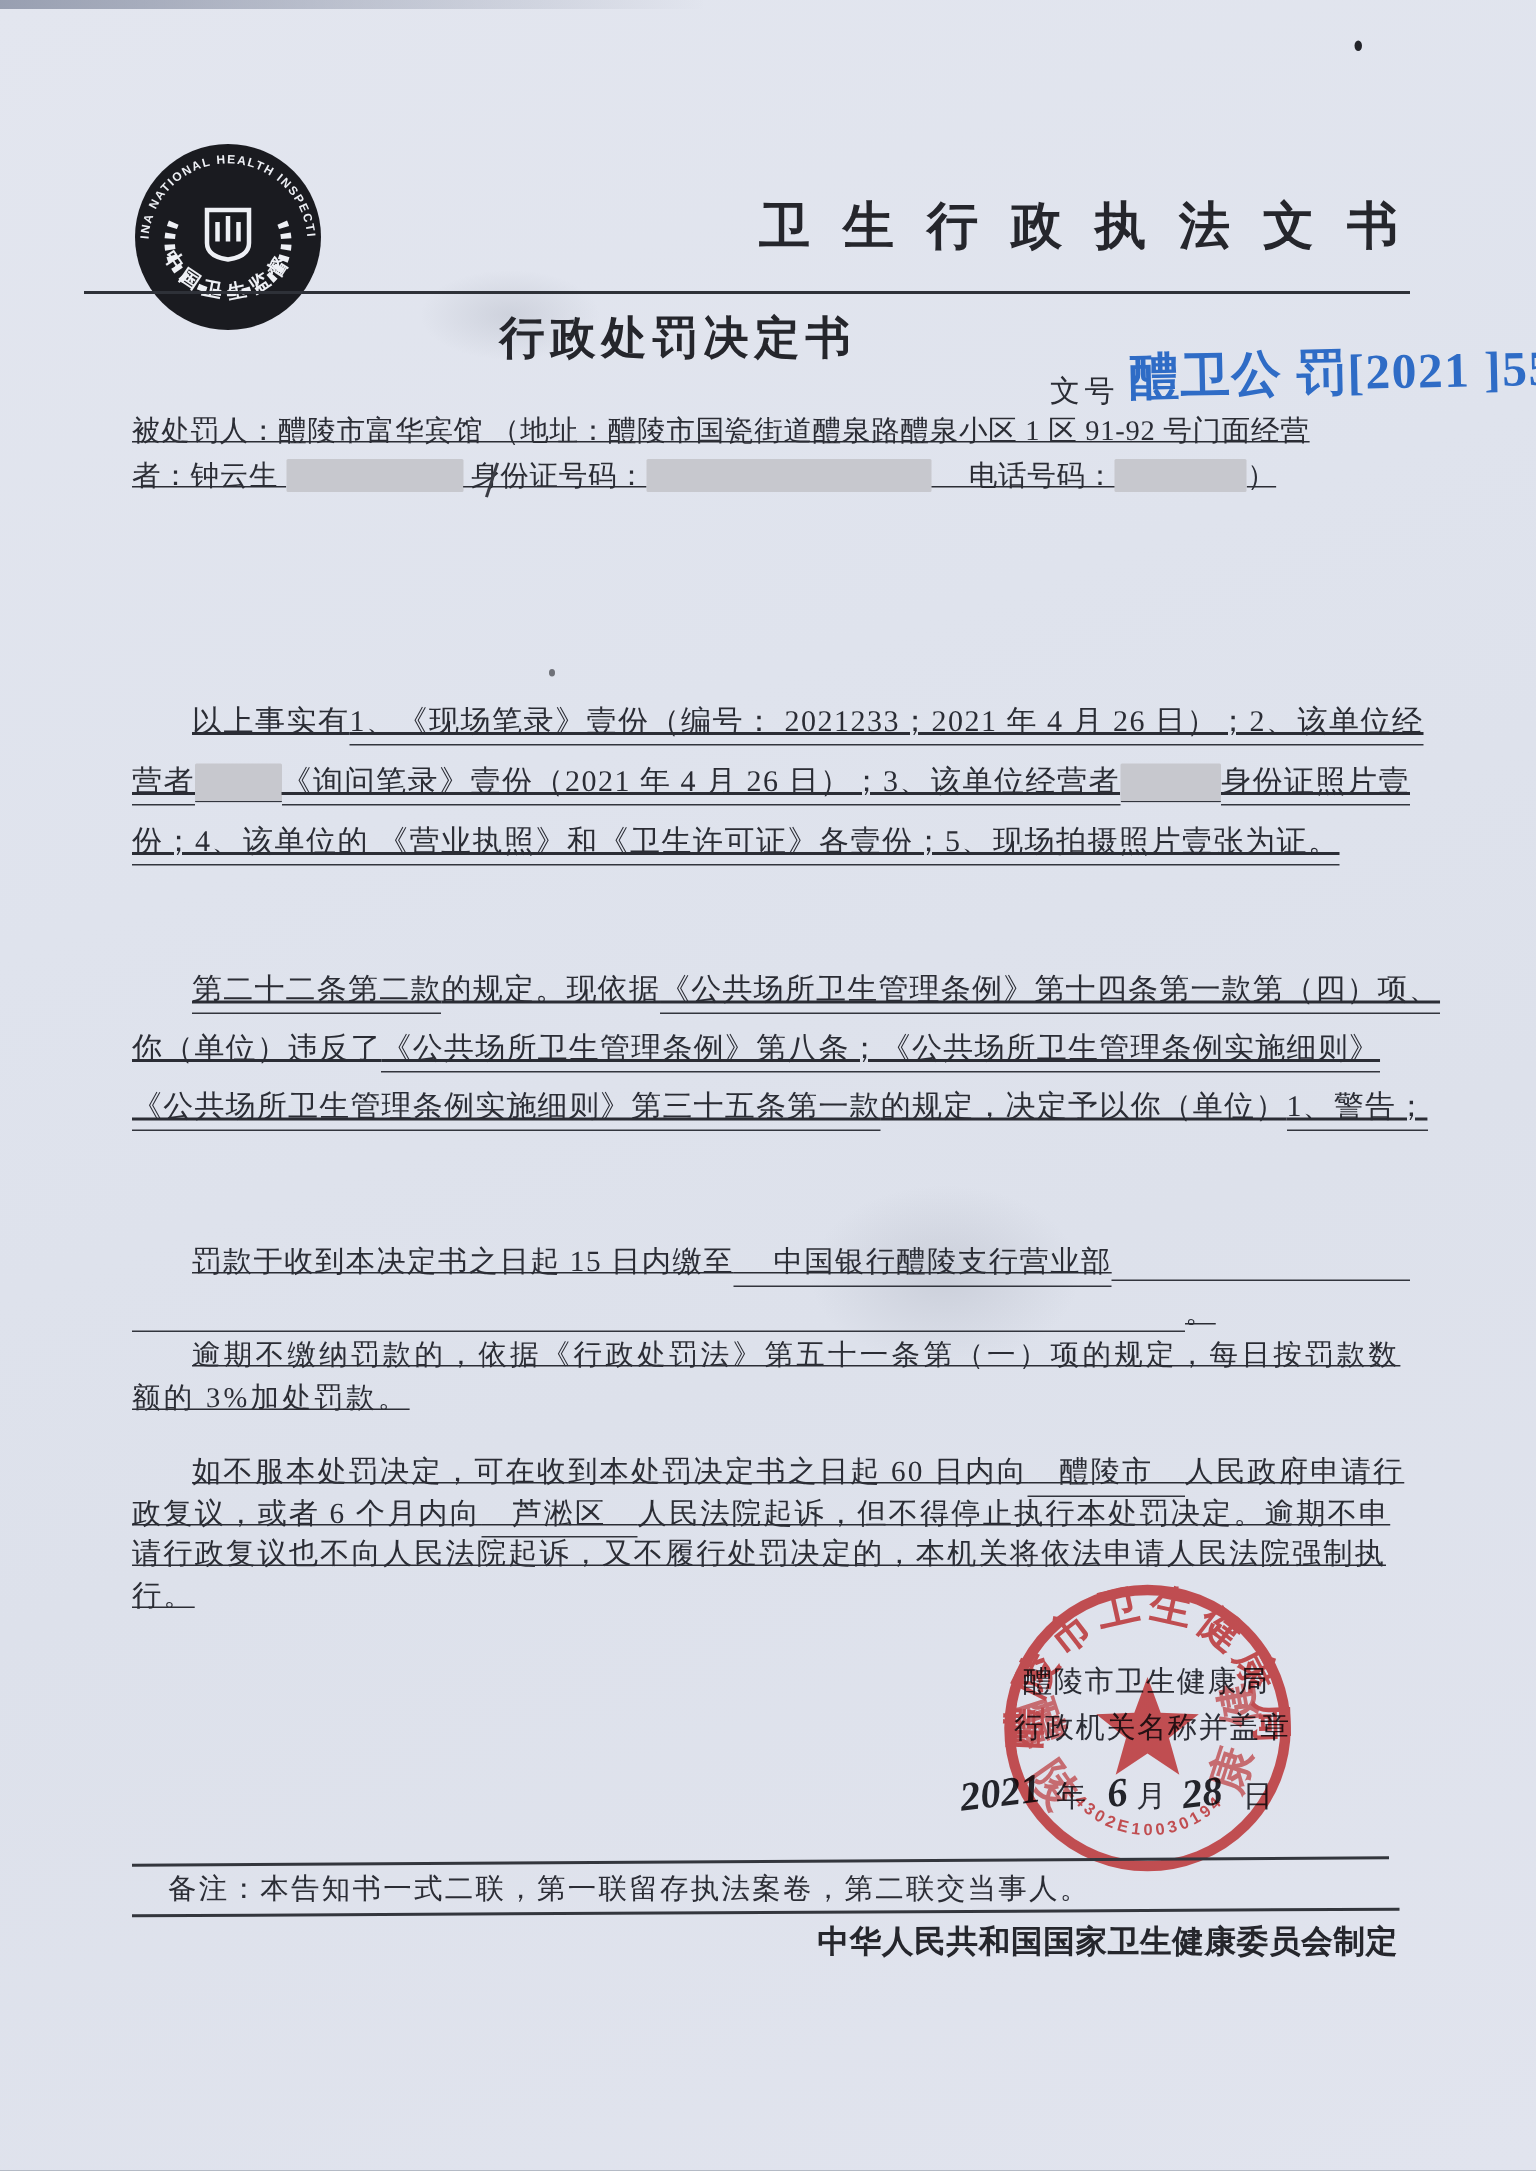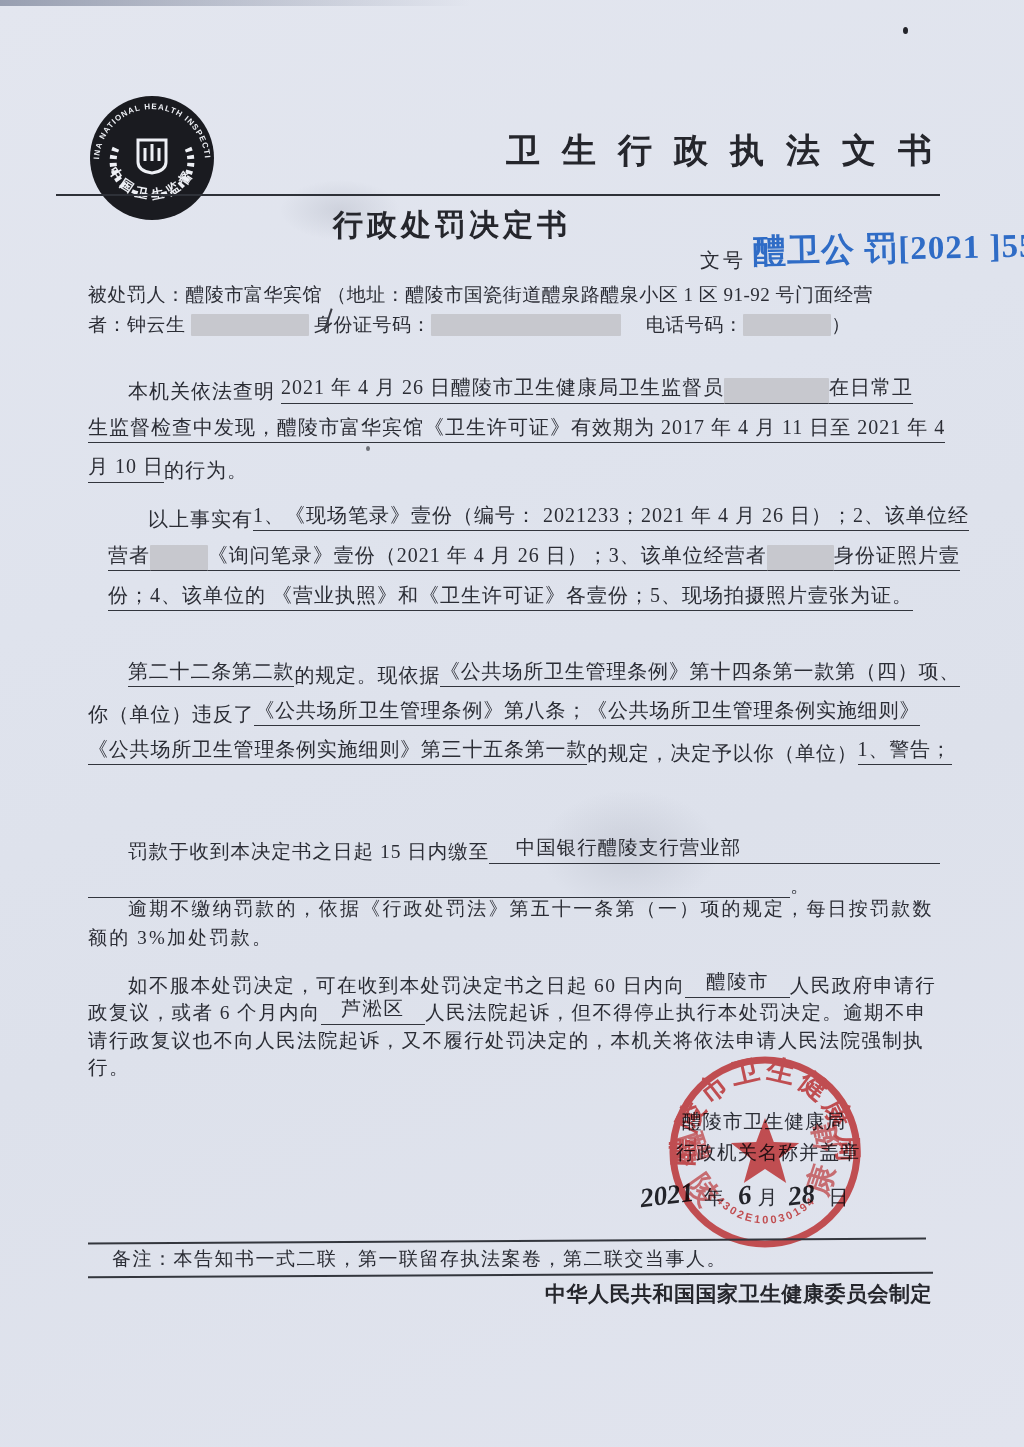--- a/index.html
+++ b/index.html
@@ -18,30 +18,30 @@
     font-family:"Liberation Sans","DejaVu Sans",sans-serif;font-weight:bold;
     font-size:34px;letter-spacing:22px;color:#25262c;white-space:nowrap;}
   .header-rule{position:absolute;left:56px;top:194px;width:884px;height:2px;background:#2e3138;}
   .doc-subtitle{position:absolute;left:333px;top:205px;
     font-family:"Liberation Sans","DejaVu Sans",sans-serif;font-weight:bold;
     font-size:30px;letter-spacing:4px;color:#25262c;white-space:nowrap;}
   .docno-label{position:absolute;left:700px;top:247px;font-size:20px;letter-spacing:3px;}
   .docno-value{position:absolute;left:753px;top:226px;font-size:33px;font-weight:bold;
     color:#2f6cc6;transform:rotate(-1.2deg);white-space:nowrap;letter-spacing:1px;}
   .para{position:absolute;left:88px;width:852px;}
-  .line{display:flex;align-items:flex-end;white-space:pre;}
+  .line{display:flex;align-items:flex-start;white-space:pre;text-decoration:underline;}
   .line>span{line-height:1.22;}
   .para.indent .line:first-child{padding-left:40px;}
   .u{border-bottom:1.7px solid #32353d;padding-bottom:3px;}
   .redact{display:inline-block;background:#c7c8ce;height:22px;border-radius:1px;}
   .blank{display:inline-block;height:20px;}
   .fill{flex:1 1 auto;height:20px;}
   .p1{top:276px;font-size:19px;letter-spacing:.5px;}  .p1 .line{height:30px;}
   .p2{top:364px;font-size:20px;letter-spacing:1px;}   .p2 .line{height:39.5px;}
-  .p3{top:491px;font-size:20px;letter-spacing:1px;margin-left:20px;}   .p3 .line{height:40px;}
+  .p3{top:469px;font-size:20px;letter-spacing:1px;}   .p3 .line{height:40px;}
   .p4{top:648px;font-size:20px;letter-spacing:.8px;}  .p4 .line{height:39px;}
   .p5{top:830px;font-size:19.5px;letter-spacing:1px;} .p5 .line{height:34px;}
   .p6{top:892px;font-size:19px;letter-spacing:2.2px;} .p6 .line{height:28.5px;}
   .p7{top:970px;font-size:19.5px;letter-spacing:1.4px;}.p7 .line{height:27.5px;}
   .signature{position:absolute;left:676px;top:1106px;font-size:19.5px;line-height:31px;
     color:#2b2d35;letter-spacing:1px;}
   .date-row{position:absolute;left:640px;top:1180px;font-size:20px;display:flex;
     align-items:baseline;color:#2b2d35;}
   .hw{display:inline-block;font-style:italic;font-weight:bold;font-size:27px;
     color:#23242a;transform:rotate(-7deg);}
@@ -90,25 +90,20 @@
   <div class="doc-title">卫生行政执法文书</div>
   <div class="header-rule"></div>
   <div class="doc-subtitle">行政处罚决定书</div>
 
   <span class="docno-label">文号</span>
   <span class="docno-value">醴卫公 罚[2021 ]55号</span>
 
   <div class="para p1">
       <div class="line"><span>被处罚人：醴陵市富华宾馆 （地址：醴陵市国瓷街道醴泉路醴泉小区 1 区 91-92 号门面经营</span></div>
       <div class="line"><span>者：钟云生 </span><span class="redact" style="width: 118px;"></span><span> 身份证号码：</span><span class="redact" style="width: 190px;"></span><span>　 电话号码：</span><span class="redact" style="width: 88px;"></span><span>）</span></div>
-    </div>
-  <div class="para p2 indent">
-      <div class="line"><span>本机关依法查明 </span><span class="u">2021 年 4 月 26 日醴陵市卫生健康局卫生监督员</span><span class="redact u" style="width: 105px;"></span><span class="u">在日常卫</span></div>
-      <div class="line"><span class="u">生监督检查中发现，醴陵市富华宾馆《卫生许可证》有效期为 2017 年 4 月 11 日至 2021 年 4</span></div>
-      <div class="line"><span class="u">月 10 日</span><span>的行为。</span></div>
     </div>
   <div class="para p3 indent">
       <div class="line"><span>以上事实有</span><span class="u">1、《现场笔录》壹份（编号： 2021233；2021 年 4 月 26 日）；2、该单位经</span></div>
       <div class="line"><span class="u">营者</span><span class="redact u" style="width: 60px;"></span><span class="u">《询问笔录》壹份（2021 年 4 月 26 日）；3、该单位经营者</span><span class="redact u" style="width: 70px;"></span><span class="u">身份证照片壹</span></div>
       <div class="line"><span class="u">份；4、该单位的 《营业执照》和《卫生许可证》各壹份；5、现场拍摄照片壹张为证。</span></div>
     </div>
   <div class="para p4 indent">
       <div class="line"><span class="u">第二十二条第二款</span><span>的规定。现依据</span><span class="u">《公共场所卫生管理条例》第十四条第一款第（四）项、</span></div>
       <div class="line"><span>你（单位）违反了</span><span class="u">《公共场所卫生管理条例》第八条；《公共场所卫生管理条例实施细则》</span></div>
       <div class="line"><span class="u">《公共场所卫生管理条例实施细则》第三十五条第一款</span><span>的规定，决定予以你（单位）</span><span class="u">1、警告；</span></div>

